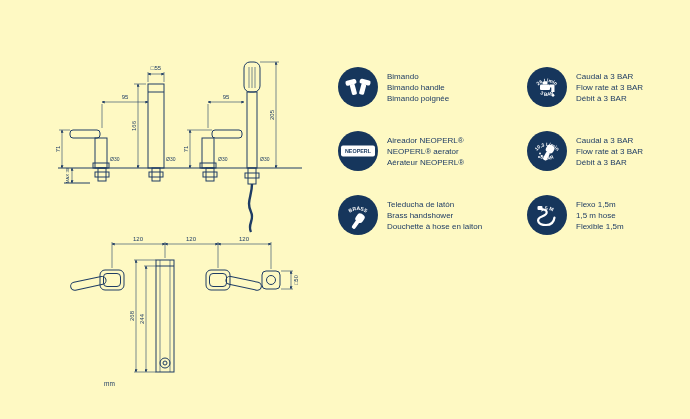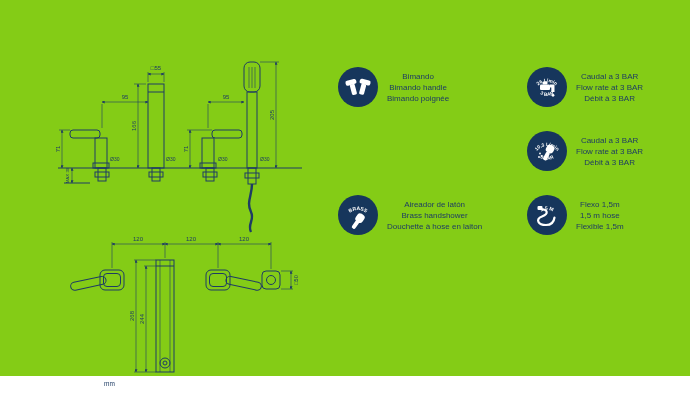--- a/index.html
+++ b/index.html
@@ -1,20 +1,20 @@
 <!DOCTYPE html>
 <html><head>
 <meta charset="utf-8">
 <style>
   html,body{margin:0;padding:0;}
   body{
     width:690px;height:419px;background:#ffffff;position:relative;
     font-family:"Liberation Sans",sans-serif;color:#1e3c64;overflow:hidden;
   }
-  .page{position:relative;width:690px;height:376px;background:#84cc16;text-align:center;}
+  .page{position:relative;width:690px;height:419px;background:#fef9c3;}
   .drawing{position:absolute;left:50px;top:40px;}
   .feature-row{position:absolute;display:flex;align-items:center;gap:9px;}
   .feature-icon{width:40px;height:40px;flex:0 0 auto;}
   .feature-text{font-size:8px;line-height:11px;color:#1e3c64;}
   .feature-text div{white-space:nowrap;}
   svg text{font-family:"Liberation Sans",sans-serif;}
 </style>
 </head>
 <body>
 
@@ -190,35 +190,47 @@
         </g>
       </g>
     </svg>
     <div class="feature-text">
       <div>Bimando</div>
       <div>Bimando handle</div>
       <div>Bimando poignée</div>
     </div>
   </div>
 
+  <div class="feature-row" style="left:338px;top:131px">
+    <svg class="feature-icon" viewBox="0 0 40 40">
+      <circle cx="20" cy="20" r="20" fill="#16365c"></circle>
+      <rect x="3" y="14.5" width="34" height="11" rx="2" fill="#ffffff"></rect>
+      <text x="20" y="22.3" text-anchor="middle" font-size="5.4" font-weight="bold" fill="#16365c">NEOPERL</text>
+    </svg>
+    <div class="feature-text">
+      <div>Aireador NEOPERL®</div>
+      <div>NEOPERL® aerator</div>
+      <div>Aérateur NEOPERL®</div>
+    </div>
+  </div>
 
   <div class="feature-row" style="left:338px;top:195px">
     <svg class="feature-icon" viewBox="0 0 40 40">
       <circle cx="20" cy="20" r="20" fill="#16365c"></circle>
       <path id="brass-arc" d="M8,23 A13,13 0 0 1 32,23" fill="none"></path>
       <text font-size="5" font-weight="bold" fill="#ffffff">
         <textPath href="#brass-arc" startOffset="50%" text-anchor="middle">BRASS</textPath>
       </text>
       <g fill="#ffffff" transform="rotate(35 20 26)">
         <rect x="16" y="18" width="8" height="9" rx="3"></rect>
         <rect x="18" y="26" width="4" height="9" rx="1.5"></rect>
       </g>
     </svg>
     <div class="feature-text">
-      <div>Aireador de latón</div>
+      <div>Teleducha de latón</div>
       <div>Brass handshower</div>
       <div>Douchette à hose en laiton</div>
     </div>
   </div>
 
   <div class="feature-row" style="left:527px;top:67px">
     <svg class="feature-icon" viewBox="0 0 40 40">
       <circle cx="20" cy="20" r="20" fill="#16365c"></circle>
       <path id="f26-top" d="M8,23 A13,13 0 0 1 32,23" fill="none"></path>
       <path id="f26-bot" d="M8,21 A13,13 0 0 0 32,21" fill="none"></path>

